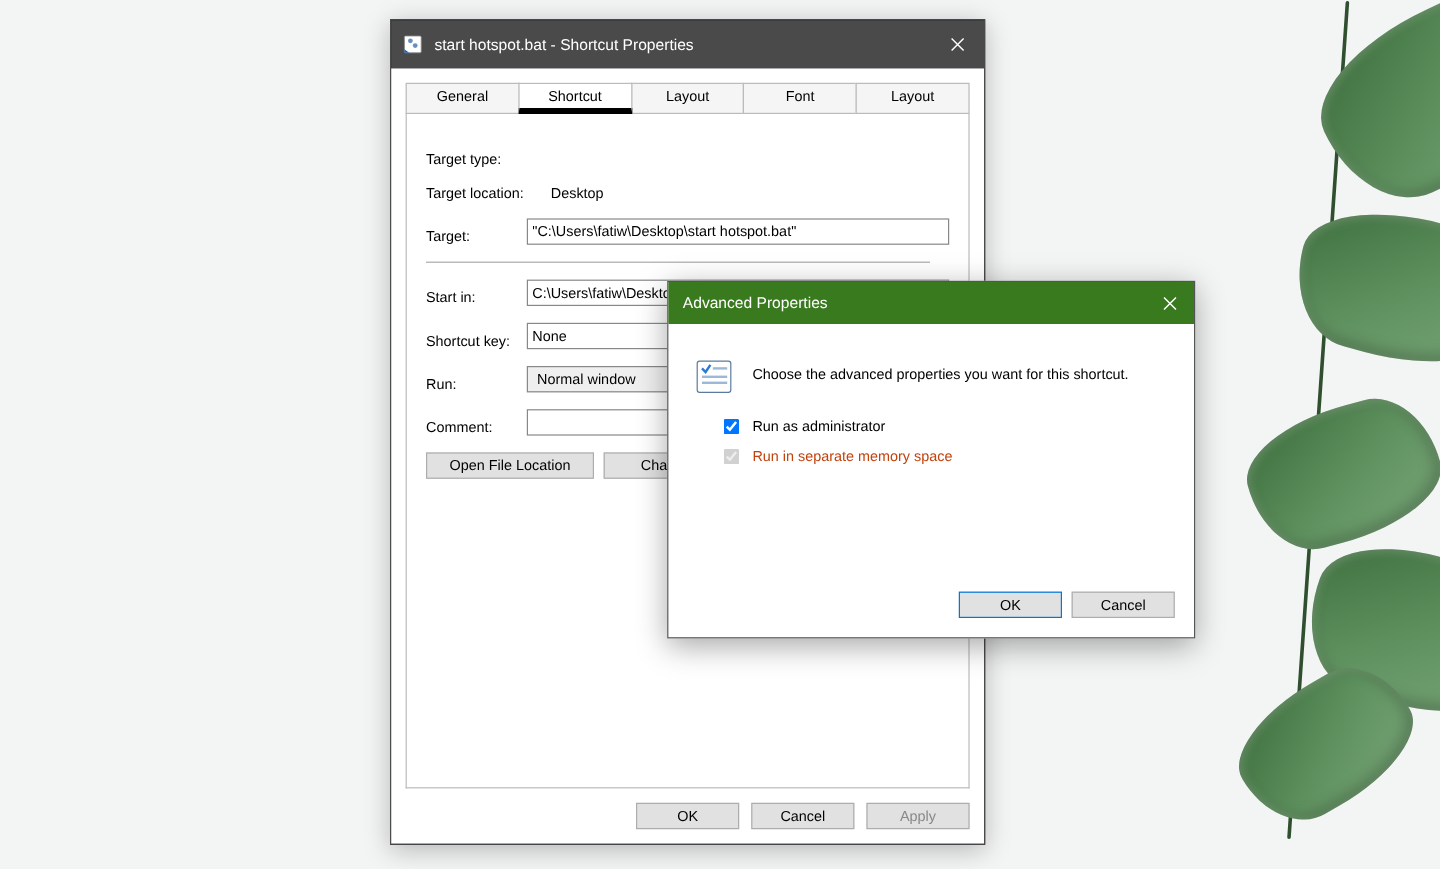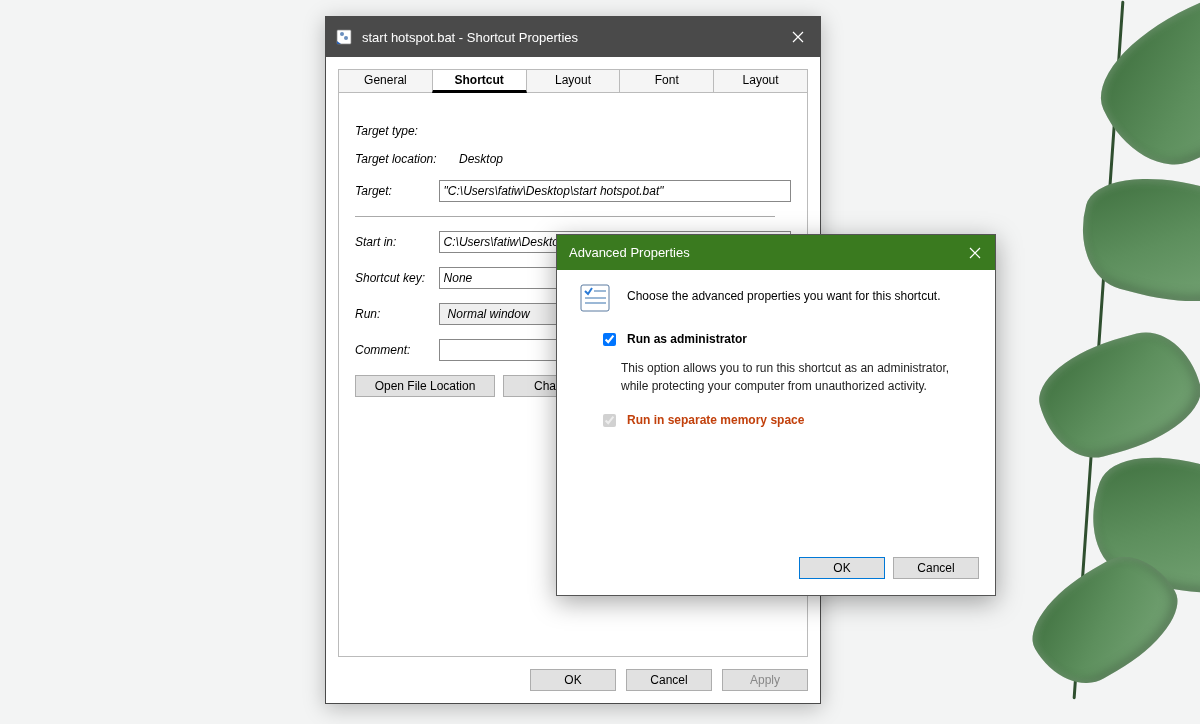--- a/index.html
+++ b/index.html
@@ -82,22 +82,22 @@
   .tabrow.top .tab:nth-child(2){flex:1}
   .tabrow.top .tab:nth-child(3){flex:1}
   .tabrow.top .tab:nth-child(4){flex:1.4}
   .tabrow.bot .tab:nth-child(1){flex:1}
   .tabrow.bot .tab:nth-child(2){flex:1}
   .tabrow.bot .tab:nth-child(3){flex:1}
   .tabrow.bot .tab:nth-child(4){flex:1}
   .tabrow.bot .tab:nth-child(5){flex:1}
   .tab.active {
     background:#fff;
-    border-bottom:3px solid #000000;
-    position:relative; z-index:2;font-weight:bold;
+    border-bottom:5px solid #000000;
+    position:relative; z-index:2;
   }
 
   .tab-panel {
     border:1px solid #bbb;
     border-top:none;
     margin-top:-1px;
     padding:18px 16px 18px 16px;
     flex:1;
     background:#fff;
   }
@@ -106,21 +106,21 @@
     display:flex; align-items:center; gap:26px;
     border-bottom:1px solid #aaa; padding-bottom:12px; margin-bottom:14px;
     margin-left:0px; margin-right:0px; width:420px;
   }
   .shortcut-icon {
     width:36px; height:36px; position:relative;
     border:1px solid #ddd; border-radius:3px;
   }
   .shortcut-icon svg{display:block}
   .field-row {
-    display:flex; align-items:center; margin:14px 0;font-style:italic;
+    display:flex; align-items:flex-end; margin:14px 0;
   }
   .field-row .label { width:104px; font-size:12px; }
   .field-row .value { flex:1; font-size:12px; }
   .field-row input[type=text], .field-row select {
     width:100%; border:1px solid #888; padding:2px 4px; font:inherit; height:22px;
   }
   .sep { border:none; border-top:1px solid #aaa; margin:6px 0 10px; width:420px; }
 
   .btn-row { display:flex; gap:8px; margin-top:10px; }
   .winbtn {
@@ -132,45 +132,45 @@
   .bottom-btns {
     display:flex; justify-content:flex-end; gap:10px; padding:12px 0 0;
   }
   .bottom-btns .winbtn { width:86px; }
   .winbtn.disabled { color:#888; }
 
   
   .adv-window {
     position:absolute;
     left:556px; top:234px;
-    width:440px; height:362px;
+    width:440px; height:298px;
     background:#fff;
     border:1px solid #555;
     box-shadow:0 6px 24px rgba(0,0,0,.35);
   }
   .adv-titlebar {
     height:35px; background:#3a7a1f; color:#fff;
     display:flex; align-items:center; padding:0 12px;
     font-size:13px;
   }
   .adv-titlebar .title{flex:1}
   .adv-titlebar .close-btn{
     width:40px;height:35px;margin-right:-12px;
     display:flex;align-items:center;justify-content:center;
   }
-  .adv-body{ padding:12px 22px; }
+  .adv-body{ padding:12px 22px;margin-top:16px; }
   .adv-row{ display:flex; gap:16px; align-items:flex-start; margin-bottom:18px; }
   .adv-icon{
     width:32px;height:32px;
     display:flex;align-items:center;justify-content:center;
   }
   .adv-msg{ font-size:12px; padding-top:7px; }
   .chk-row{ display:flex; align-items:flex-start; gap:8px; margin-left:20px; margin-top:8px;}
   .chk{ width:13px;height:13px; margin-top:1px; }
-  .chk-label{ font-size:12px;font-weight:bold; }
+  .chk-label{ font-size:12px; }
   .desc{ font-size:12px; color:#222; margin:10px 0 18px 42px; line-height:1.5; max-width:330px;}
   .chk-row.disabled .chk-label{ color:#c2410c; }
   .adv-btns{
     position:absolute; right:16px; bottom:16px;
     display:flex; gap:8px;
   }
   .adv-btns .winbtn{ width:80px; }
   .winbtn.primary{ border:1.5px solid #0078d7; }
 
   svg { overflow:visible; }
@@ -286,21 +286,20 @@
           <rect x="6" y="20" width="21" height="2" fill="#9bb8d6"></rect>
         </svg>
       </span>
       <span class="adv-msg">Choose the advanced properties you want for this shortcut.</span>
     </div>
 
     <div class="chk-row">
       <input type="checkbox" class="chk" checked="" style="">
       <span class="chk-label">Run as administrator</span>
     </div>
-    <div class="desc">This option allows you to run this shortcut as an administrator, while protecting your computer from unauthorized activity.</div>
 
     <div class="chk-row disabled">
       <input type="checkbox" class="chk" checked="" disabled="" style="">
       <span class="chk-label">Run in separate memory space</span>
     </div>
   </div>
   <div class="adv-btns">
     <button class="winbtn primary">OK</button>
     <button class="winbtn">Cancel</button>
   </div>

